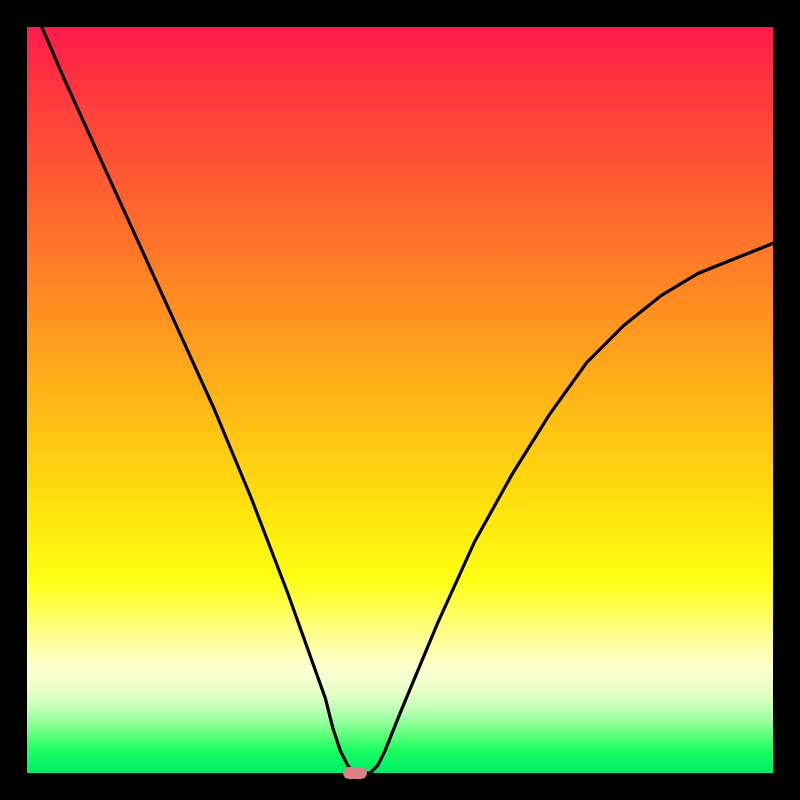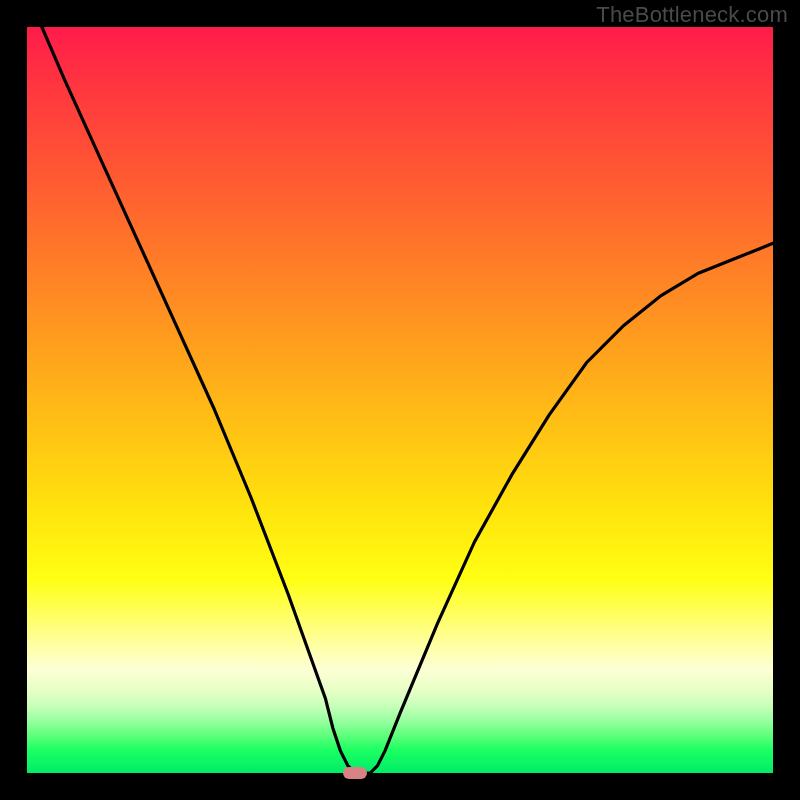--- a/index.html
+++ b/index.html
@@ -66,21 +66,20 @@
     border-radius: 6px;
     background: #d98285;
     transform: translate(-50%, -50%);
   }
 </style>
 </head>
 <body>
 
 <div class="frame">
 
-  <div class="watermark">TheBottleneck.com</div>
 
   <div class="plot">
 
     <svg class="curve-svg" viewBox="0 0 746 746" preserveAspectRatio="none">
       <path fill="none" stroke="#000" stroke-width="3.2" stroke-linecap="round" d="M14.9 0.0 L37.3 52.2 L74.6 134.3 L111.9 216.3 L149.2 298.4 L186.5 380.5 L223.8 470.0 L261.1 567.0 L298.4 671.4 L305.9 701.2 L313.3 723.6 L320.8 738.5 L328.2 746.0 L335.7 746.0 L343.2 746.0 L350.6 738.5 L358.1 723.6 L373.0 686.3 L410.3 596.8 L447.6 514.7 L484.9 447.6 L522.2 387.9 L559.5 335.7 L596.8 298.4 L634.1 268.6 L671.4 246.2 L708.7 231.3 L746.0 216.3"></path>
     </svg>
 
     <div class="marker" style="left:328.2px;top:746.0px;background:#d98285;"></div>
   </div>
 

